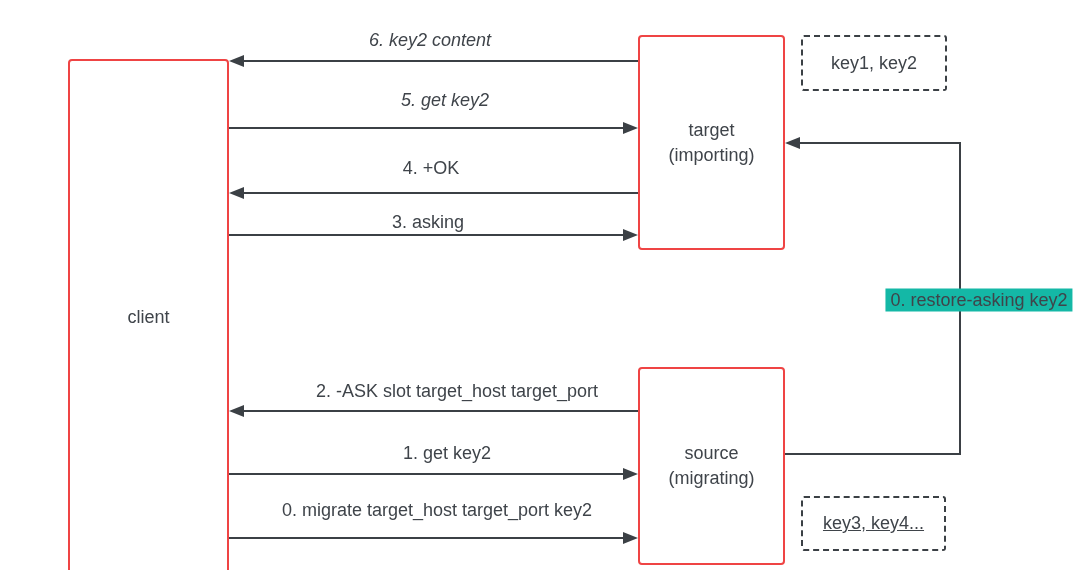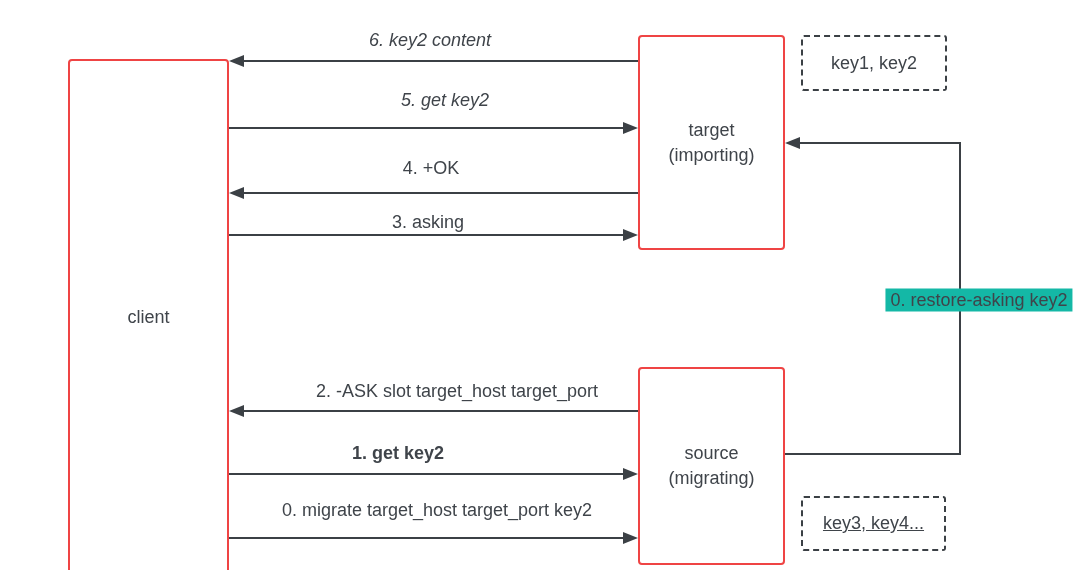--- a/index.html
+++ b/index.html
@@ -119,21 +119,21 @@
   <div class="hline" style="left:229px; top:234px; width:395px;"></div>
   <div class="head-right" style="left:623px; top:229px;"></div>
   <div class="edge-label" style="left:428px; top:222px;text-align:center;">3. asking</div>
 
   <div class="hline" style="left:243px; top:410px; width:395px;"></div>
   <div class="head-left" style="left:229px; top:405px;"></div>
   <div class="edge-label" style="left:438px; top:391px;margin-left:19px;">2. -ASK slot target_host target_port</div>
 
   <div class="hline" style="left:229px; top:473px; width:395px;"></div>
   <div class="head-right" style="left:623px; top:468px;"></div>
-  <div class="edge-label" style="left:398px; top:453px;font-weight:bold;">1. get key2</div>
+  <div class="edge-label" style="left:447px; top:453px;">1. get key2</div>
 
   <div class="hline" style="left:229px; top:537px; width:395px;"></div>
   <div class="head-right" style="left:623px; top:532px;"></div>
   <div class="edge-label" style="left:437px; top:510px;">0. migrate target_host target_port key2</div>
 
   <div class="hline" style="left:785px; top:453px; width:176px;"></div>
   <div class="vline" style="left:959px; top:142px; height:313px;"></div>
   <div class="hline" style="left:799px; top:142px; width:162px;"></div>
   <div class="head-left" style="left:785px; top:137px;"></div>
   <div class="edge-label boxed" style="left:959px; top:300px;">0. restore-asking key2</div>

